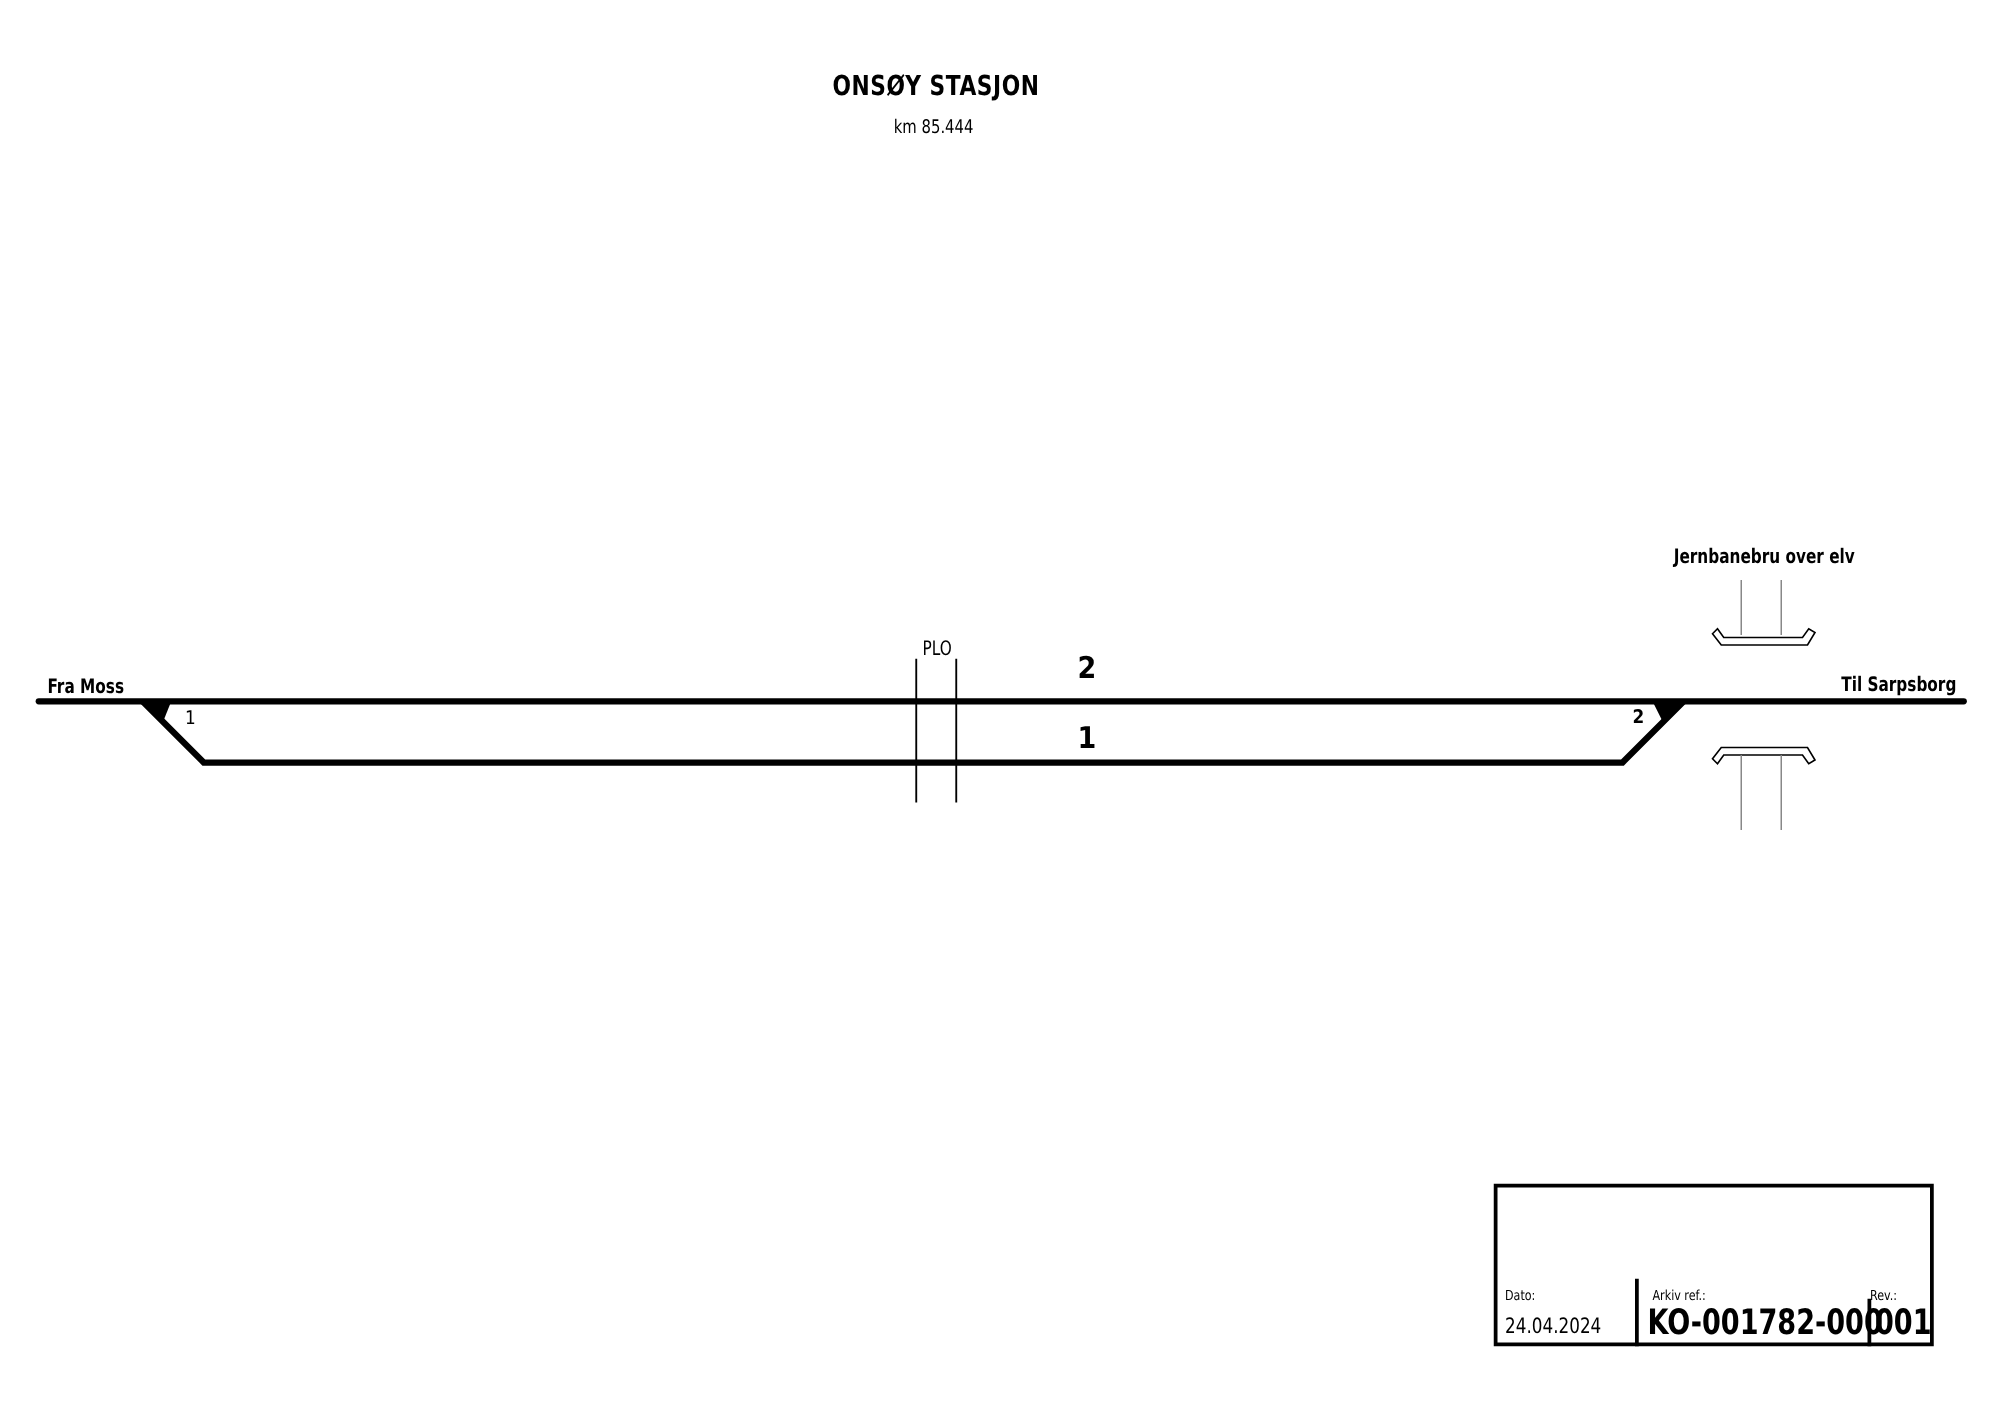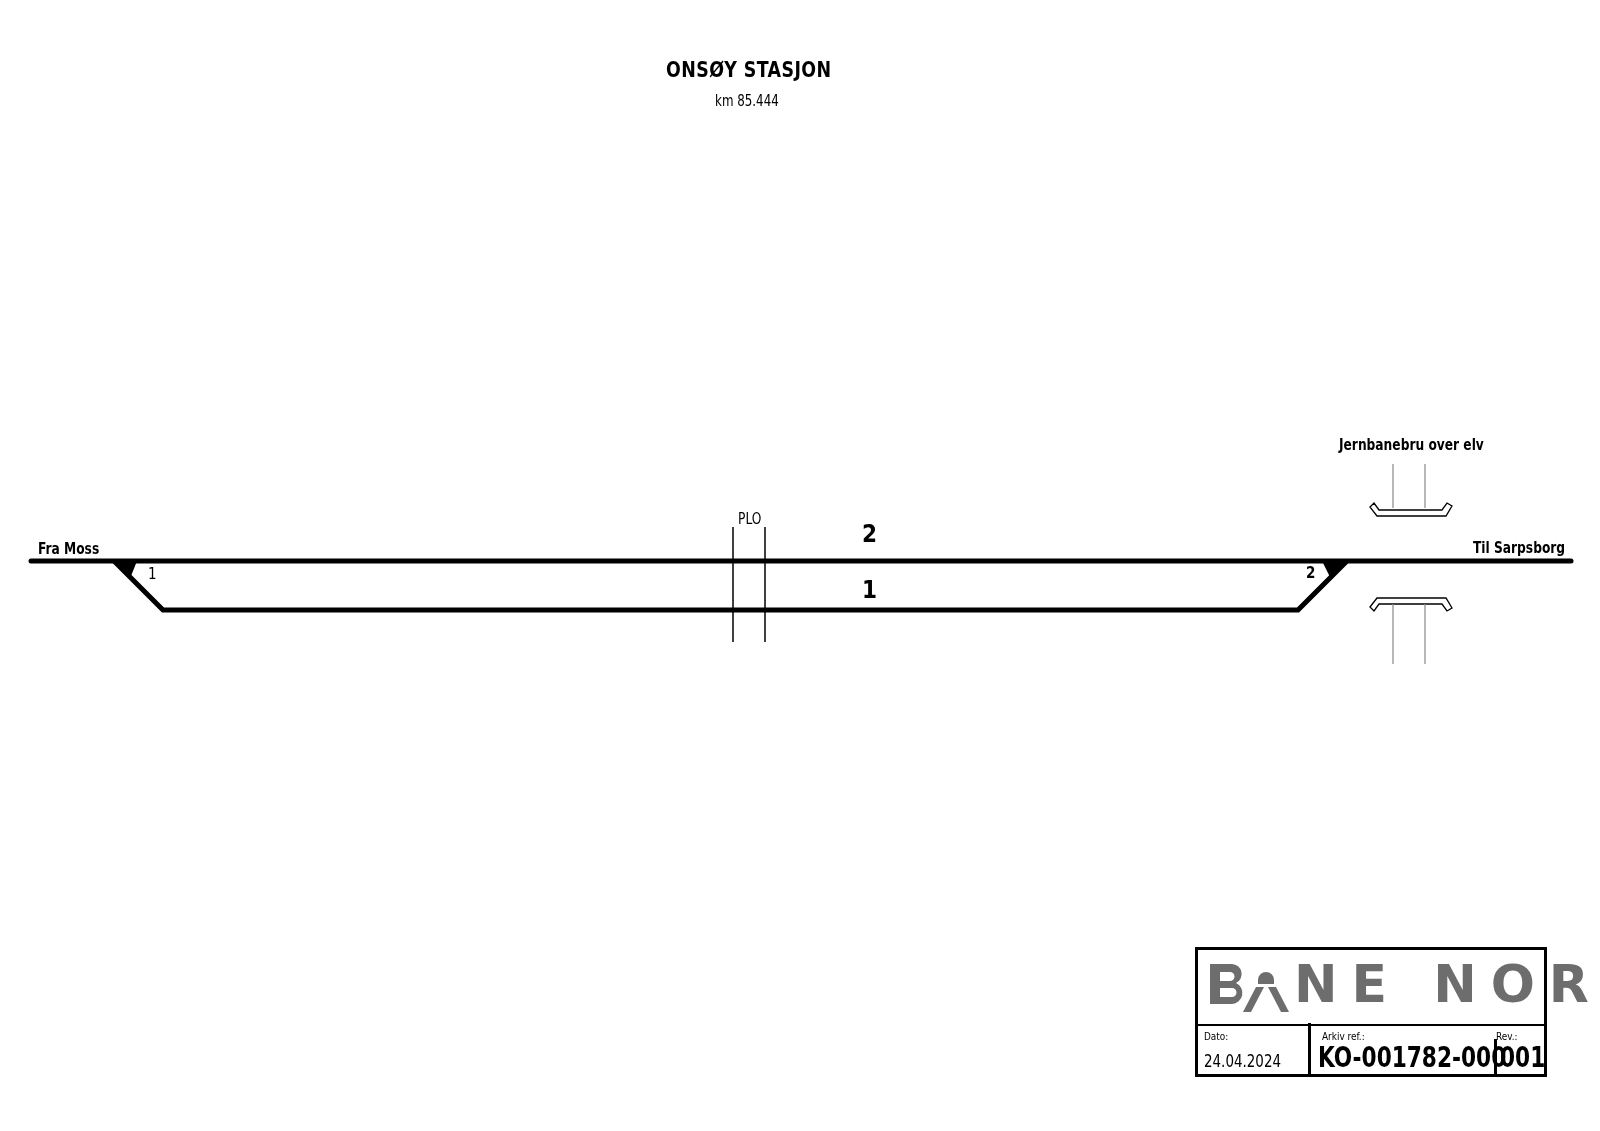--- a/index.html
+++ b/index.html
@@ -56,33 +56,20 @@
 <div class="abs swnum" style="left:1306px; top:564px; font-weight:bold;">2</div>
 
 <div class="abs tracknum" style="left:862px; top:520px;">2</div>
 <div class="abs tracknum" style="left:862px; top:576px;">1</div>
 
 <div class="abs lbl" style="left:738px; top:509px;">PLO</div>
 
 <div class="abs lbl-b" style="left:1339px; top:435px;">Jernbanebru over elv</div>
 
 <div class="tb">
-  <div class="tb-logo">
-    <svg width="346" height="74" style="position:absolute;left:0;top:0;">
-      <g fill="#6d6d6d">
-
-        <path d="M12,14 h22 a10,10 0 0 1 4,19 a11,11 0 0 1 -4,21 h-22 Z M22,22 v9 h10 a4.5,4.5 0 0 0 0,-9 Z M22,38 v9 h12 a4.5,4.5 0 0 0 0,-9 Z" fill-rule="evenodd"></path>
-
-        <path d="M60,30 a8,8 0 0 1 16,0 v4 h-16 Z"></path>
-        <polygon points="58,37 66,37 53,62 45,62"></polygon>
-        <polygon points="70,37 78,37 91,62 83,62"></polygon>
-      </g>
-    </svg>
-    <div class="abs logo-text" style="left:96px; top:4px;">NE NOR</div>
-  </div>
 
   <div class="abs" style="left:110px; top:73px; width:2.5px; height:54px; background:#000;"></div>
   <div class="abs" style="left:296px; top:89px; width:2.5px; height:38px; background:#000;"></div>
 
   <div class="abs tb-small" style="left:6px; top:80px;">Dato:</div>
   <div class="abs tb-date" style="left:6px; top:101px;">24.04.2024</div>
 
   <div class="abs tb-small" style="left:124px; top:80px;">Arkiv ref.:</div>
   <div class="abs tb-big" style="left:120px; top:91px;">KO-001782-000</div>
 

